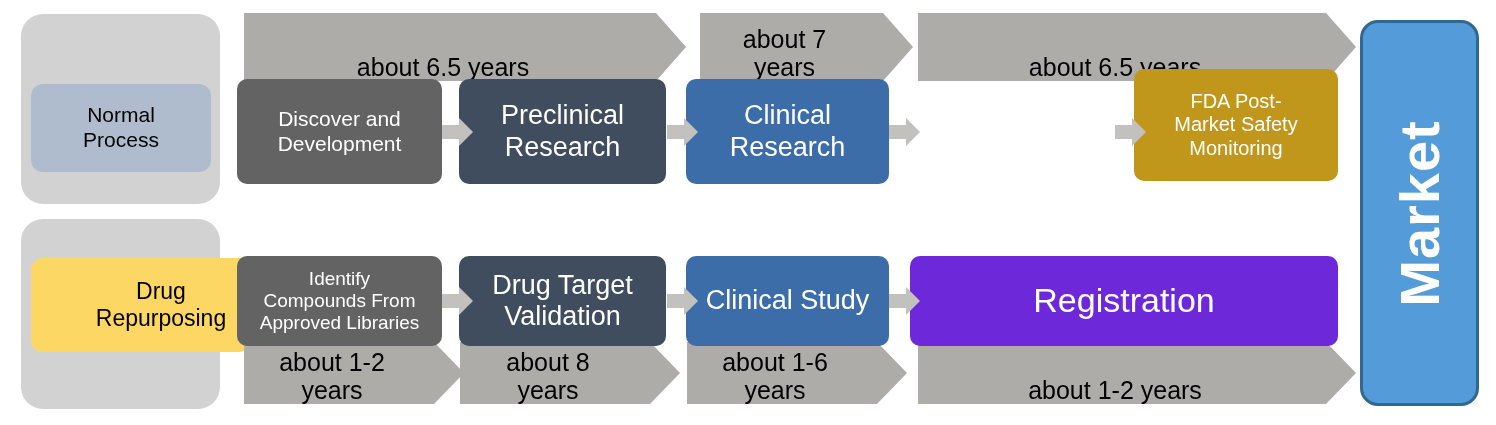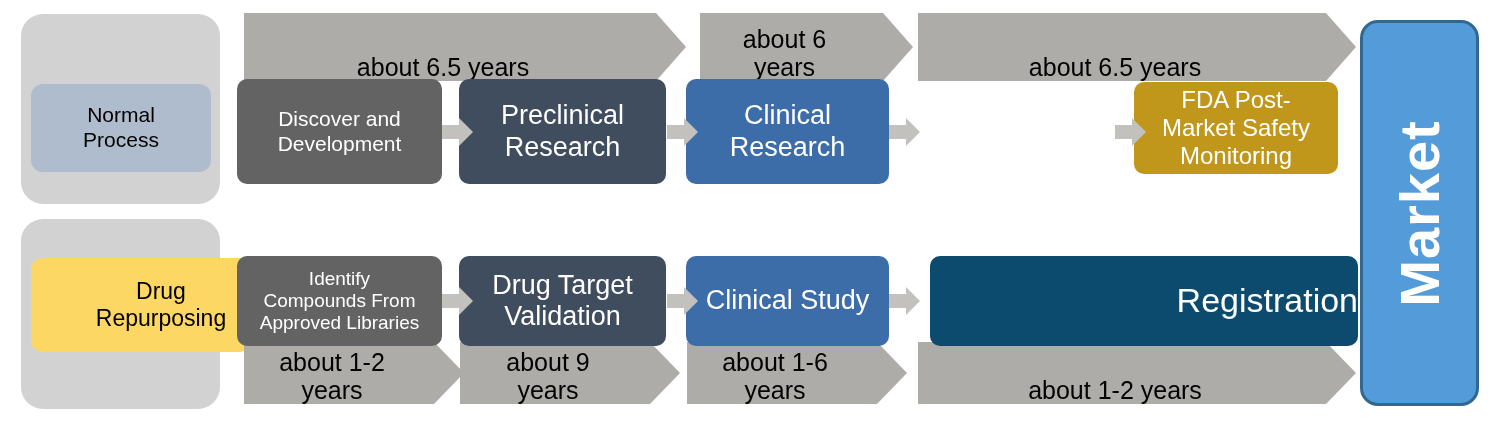--- a/index.html
+++ b/index.html
@@ -140,21 +140,21 @@
   <div class="legend-pill repurpose" style="left:31px; top:258px; width:180px; height:94px;">
     <span style="white-space:pre-line;" id="dr1">Drug
 Repurposing</span>
   </div>
 
   <div class="band" style="left:244px; top:13px; width:412px; height:68px; font-size:25px;">
     <span class="band-label" style="white-space:pre-line;">about 6.5 years</span>
   </div>
 
   <div class="band" style="left:700px; top:13px; width:183px; height:68px; font-size:25px;">
-    <span class="band-label" style="white-space:pre-line;">about 6
+    <span class="band-label" style="white-space:pre-line;">about 7
 years</span>
   </div>
 
   <div class="band" style="left:918px; top:13px; width:408px; height:68px; font-size:25px;">
     <span class="band-label" style="white-space:pre-line;">about 6.5 years</span>
   </div>
 
   <div class="stage" style="left:237px; top:79px; width:205px; height:105px; background:#636363; font-size:21px;">
     <span style="white-space:pre-line;">Discover and
 Development</span>
@@ -164,21 +164,21 @@
     <span style="white-space:pre-line;">Preclinical
 Research</span>
   </div>
 
   <div class="stage" style="left:686px; top:79px; width:203px; height:105px; background:#3D6DA8; font-size:27px;">
     <span style="white-space:pre-line;">Clinical
 Research</span>
   </div>
 
 
-  <div class="stage" style="left:1134px; top:82px; width:204px; height:92px; background:#C0971B; font-size:24px;">
+  <div class="stage" style="left:1134px; top:69px; width:204px; height:112px; background:#C0971B; font-size:20px;">
     <span style="white-space:pre-line;">FDA Post-
 Market Safety
 Monitoring</span>
   </div>
 
   <div class="connector" style="left:442px; top:117px; width:31px; height:30px;">
     <div class="shaft" style="width:20px;"></div>
       <div class="head"></div>
   </div>
   <div class="connector" style="left:667px; top:117px; width:31px; height:30px;">
@@ -202,31 +202,31 @@
 
   <div class="stage" style="left:459px; top:256px; width:207px; height:90px; background:#3F4D5E; font-size:27px;">
     <span style="white-space:pre-line;">Drug Target
 Validation</span>
   </div>
 
   <div class="stage" style="left:686px; top:256px; width:203px; height:90px; background:#3D6DA8; font-size:27px;">
     <span style="white-space:pre-line;">Clinical Study</span>
   </div>
 
-  <div class="stage" style="left:930px; top:256px; width:428px; height:90px; background:#0c4a6e; font-size:34px;justify-content:flex-end;">
+  <div class="stage" style="left:910px; top:256px; width:428px; height:90px; background:#6d28d9; font-size:34px;">
     <span style="white-space:pre-line;">Registration</span>
   </div>
 
   <div class="band" style="left:244px; top:342px; width:190px; height:62px; font-size:25px;">
     <span class="band-label" style="white-space:pre-line;">about 1-2
 years</span>
   </div>
 
   <div class="band" style="left:460px; top:342px; width:190px; height:62px; font-size:25px;">
-    <span class="band-label" style="white-space:pre-line;">about 9
+    <span class="band-label" style="white-space:pre-line;">about 8
 years</span>
   </div>
 
   <div class="band" style="left:687px; top:342px; width:190px; height:62px; font-size:25px;">
     <span class="band-label" style="white-space:pre-line;">about 1-6
 years</span>
   </div>
 
   <div class="band" style="left:918px; top:342px; width:408px; height:62px; font-size:25px;">
     <span class="band-label" style="white-space:pre-line;">about 1-2 years</span>

